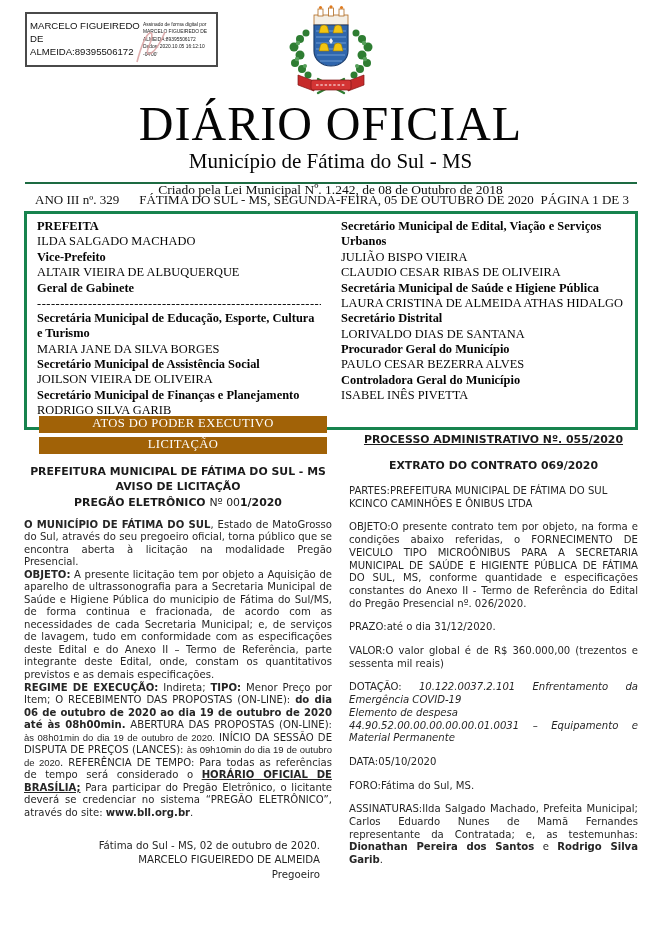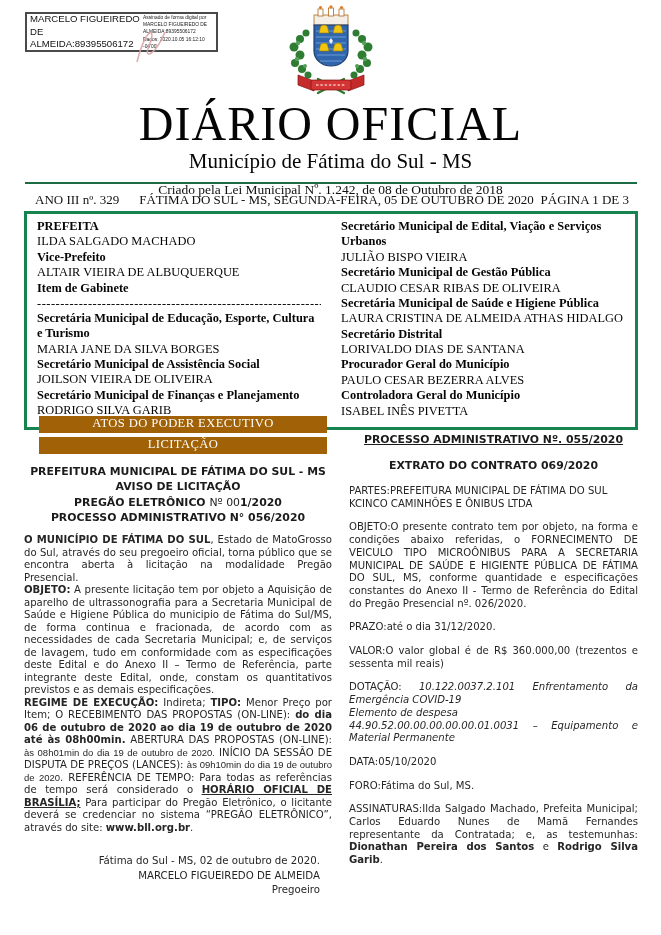--- a/index.html
+++ b/index.html
@@ -1,20 +1,20 @@
 <!DOCTYPE html>
 <html><head>
 <meta charset="utf-8">
 <style>
   html,body{margin:0;padding:0;background:#ffffff;}
   .page{position:relative;width:661px;height:935px;background:#fff;overflow:hidden;
         font-family:"DejaVu Sans",sans-serif;color:#2a2a2a;}
 
   
-  .sig-box{position:absolute;left:25px;top:12px;width:193px;height:40px;
+  .sig-box{position:absolute;left:25px;top:12px;width:193px;height:55px;
            border:2px solid #4a4a4a;box-sizing:border-box;display:flex;
            align-items:center;padding:18px 3px;background:#fff;}
   .sig-name{font-family:"Liberation Sans",sans-serif;font-size:9.6px;line-height:1.35;
             color:#121212;width:113px;flex:none;}
   .sig-details{font-family:"Liberation Sans",sans-serif;font-size:4.9px;line-height:1.5;
                color:#1a1a1a;flex:1;}
   .sig-scribble{position:absolute;left:100px;top:4px;pointer-events:none;}
 
   
   .crest{position:absolute;left:50%;top:5px;transform:translateX(-50%);}
@@ -170,33 +170,32 @@
     </div>
     <div class="rule-green"></div>
   </div>
 
   <div class="officials-box">
     <div class="off-col">
       <div class="role">PREFEITA</div>
       <div>ILDA SALGADO MACHADO</div>
       <div class="role">Vice-Prefeito</div>
       <div>ALTAIR VIEIRA DE ALBUQUERQUE</div>
-      <div class="role">Item de Gabinete</div>
+      <div class="role">Geral de Gabinete</div>
       <div class="dash-divider">--------------------------------------------------------------------------------------------------</div>
       <div class="role">Secretária Municipal de Educação, Esporte, Cultura e Turismo</div>
       <div>MARIA JANE DA SILVA BORGES</div>
       <div class="role">Secretário Municipal de Assistência Social</div>
       <div>JOILSON VIEIRA DE OLIVEIRA</div>
       <div class="role">Secretário Municipal de Finanças e Planejamento</div>
       <div>RODRIGO SILVA GARIB</div>
     </div>
     <div class="off-col">
       <div class="role">Secretário Municipal de Edital, Viação e Serviços Urbanos</div>
       <div>JULIÃO BISPO VIEIRA</div>
-      <div class="role">Secretário Municipal de Gestão Pública</div>
       <div>CLAUDIO CESAR RIBAS DE OLIVEIRA</div>
       <div class="role">Secretária Municipal de Saúde e Higiene Pública</div>
       <div>LAURA CRISTINA DE ALMEIDA ATHAS HIDALGO</div>
       <div class="role">Secretário Distrital</div>
       <div>LORIVALDO DIAS DE SANTANA</div>
       <div class="role">Procurador Geral do Município</div>
       <div>PAULO CESAR BEZERRA ALVES</div>
       <div class="role">Controladora Geral do Município</div>
       <div>ISABEL INÊS PIVETTA</div>
     </div>
@@ -205,21 +204,20 @@
   <div class="content">
 
     <div class="col-left">
       <div class="banner">ATOS DO PODER EXECUTIVO</div>
       <div class="banner">LICITAÇÃO</div>
 
       <div class="art-head">
         <div>PREFEITURA MUNICIPAL DE FÁTIMA DO SUL - MS</div>
         <div>AVISO DE LICITAÇÃO</div>
         <div><span>PREGÃO ELETRÔNICO </span><span class="reg">Nº 00</span><span>1/2020</span></div>
-        <div>PROCESSO ADMINISTRATIVO N° 056/2020</div>
       </div>
 
       <p class="just"><b>O MUNICÍPIO DE FÁTIMA DO SUL</b><span>, Estado de MatoGrosso do Sul, através do seu pregoeiro oficial, torna público que se encontra aberta à licitação na modalidade Pregão Presencial.</span></p>
 
       <p class="just"><b>OBJETO:</b><span> A presente licitação tem por objeto a Aquisição de aparelho de ultrassonografia para a Secretaria Municipal de Saúde e Higiene Pública do municipio de Fátima do Sul/MS, de forma continua e fracionada, de acordo com as necessidades de cada Secretaria Municipal; e, de serviços de lavagem, tudo em conformidade com as especificações deste Edital e do Anexo II – Termo de Referência, parte integrante deste Edital, onde, constam os quantitativos previstos e as demais especificações.</span></p>
 
       <p class="just"><b>REGIME DE EXECUÇÃO:</b><span> Indireta; </span><b>TIPO:</b><span> Menor Preço por Item; O RECEBIMENTO DAS PROPOSTAS (ON-LINE): </span><b>do dia 06 de outubro de 2020 ao dia 19 de outubro de 2020 até às 08h00min.</b><span> ABERTURA DAS PROPOSTAS (ON-LINE): </span><span class="alt">às 08h01min do dia 19 de outubro de 2020.</span><span> INÍCIO DA SESSÃO DE DISPUTA DE PREÇOS (LANCES): </span><span class="alt">às 09h10min do dia 19 de outubro de 2020</span><span>. REFERÊNCIA DE TEMPO: Para todas as referências de tempo será considerado o </span><span class="bu">HORÁRIO OFICIAL DE BRASÍLIA;</span><span> Para participar do Pregão Eletrônico, o licitante deverá se credenciar no sistema “PREGÃO ELETRÔNICO”, através do site: </span><b>www.bll.org.br</b><span>.</span></p>
 
       <div class="closing">
         <div>Fátima do Sul - MS, 02 de outubro de 2020.</div>

